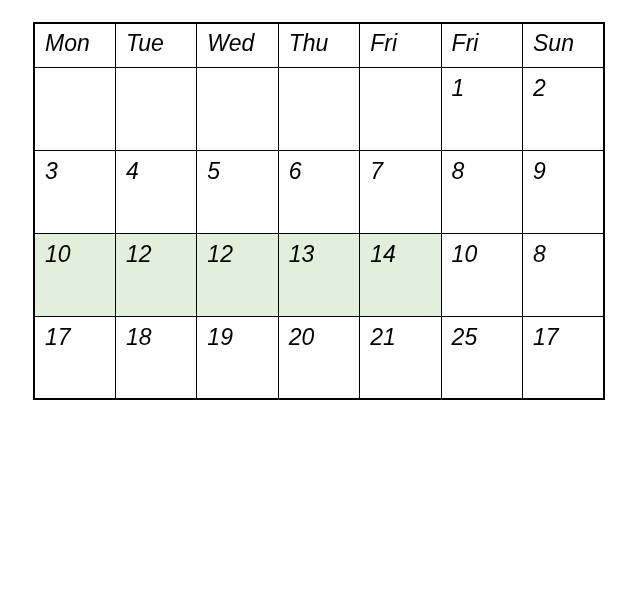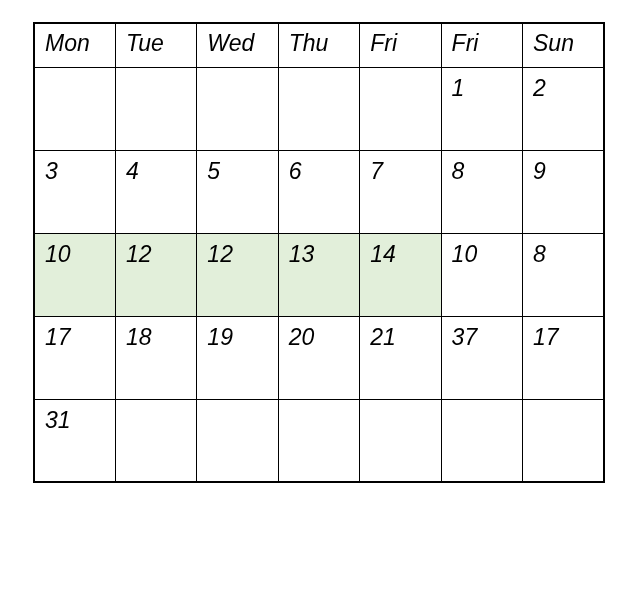--- a/index.html
+++ b/index.html
@@ -96,27 +96,18 @@
         <td class="highlighted">14</td>
         <td>10</td>
         <td>8</td>
       </tr>
       <tr>
         <td>17</td>
         <td>18</td>
         <td>19</td>
         <td>20</td>
         <td>21</td>
-        <td>37</td>
+        <td>25</td>
         <td>17</td>
-      </tr>
-      <tr>
-        <td>31</td>
-        <td></td>
-        <td></td>
-        <td></td>
-        <td></td>
-        <td></td>
-        <td></td>
       </tr>
     </tbody>
   </table>
 </div>
 
 </body></html>

